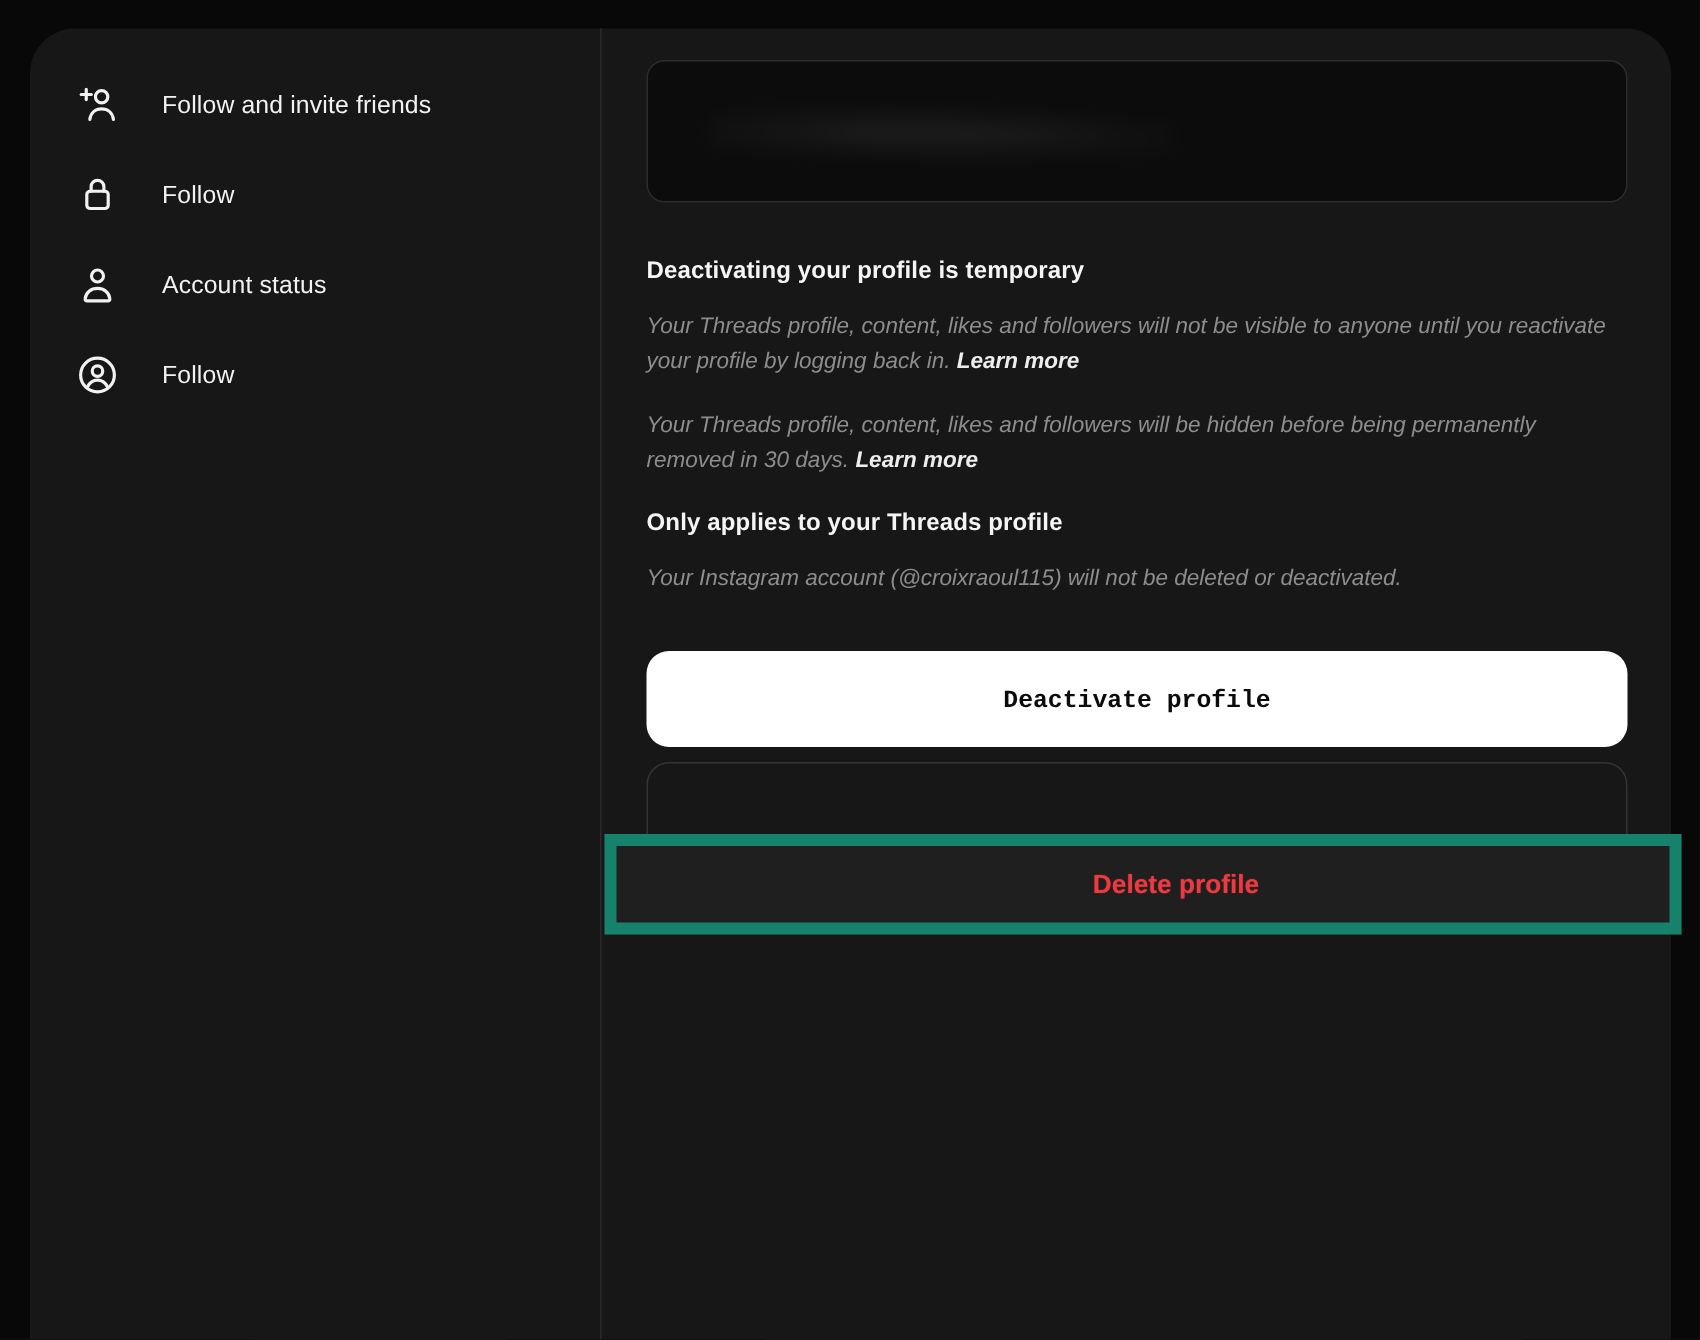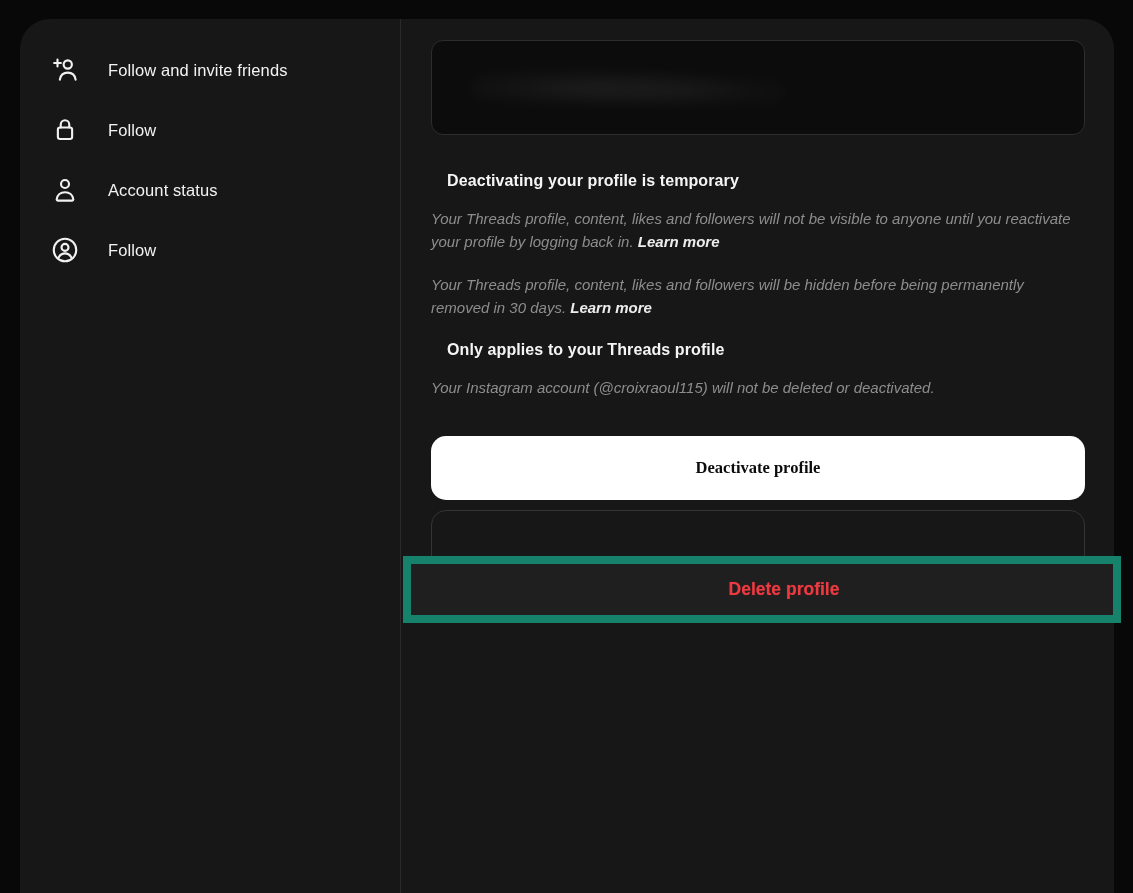--- a/index.html
+++ b/index.html
@@ -75,21 +75,21 @@
     width: 48%; height: 48%;
     background:
       radial-gradient(ellipse at 35% 45%, rgba(255,255,255,0.06), transparent 60%),
       radial-gradient(ellipse at 70% 55%, rgba(255,255,255,0.04), transparent 55%);
     filter: blur(6px);
   }
 
   .sec.first { margin-top: 35px; }
   .sec + .sec { margin-top: 20px; }
   .sec h3 {
-    margin: 16px;
+    margin: 0;
     font-size: 16px;
     font-weight: 700;
     line-height: 21px;
     color: #f5f5f5;
     letter-spacing: 0.1px;
   }
   .sec p {
     margin: 15px 0 0 0;
     font-size: 15px;
     line-height: 23px;
@@ -106,21 +106,21 @@
 
   .btn-deactivate {
     display: block;
     margin-top: 37px;
     width: 100%;
     height: 64px;
     background: var(--white-btn, #ffffff);
     border: none;
     border-radius: 15px;
     color: #0b0b0b;
-    font-family: Liberation Serif, serif;
+    font-family: Liberation Mono, monospace;
     font-size: 16.5px;
     font-weight: 700;
     cursor: pointer;
   }
 
   .delete-outline {
     margin-top: 10px;
     height: 64px;
     border: 1px solid #343434;
     border-radius: 15px;

